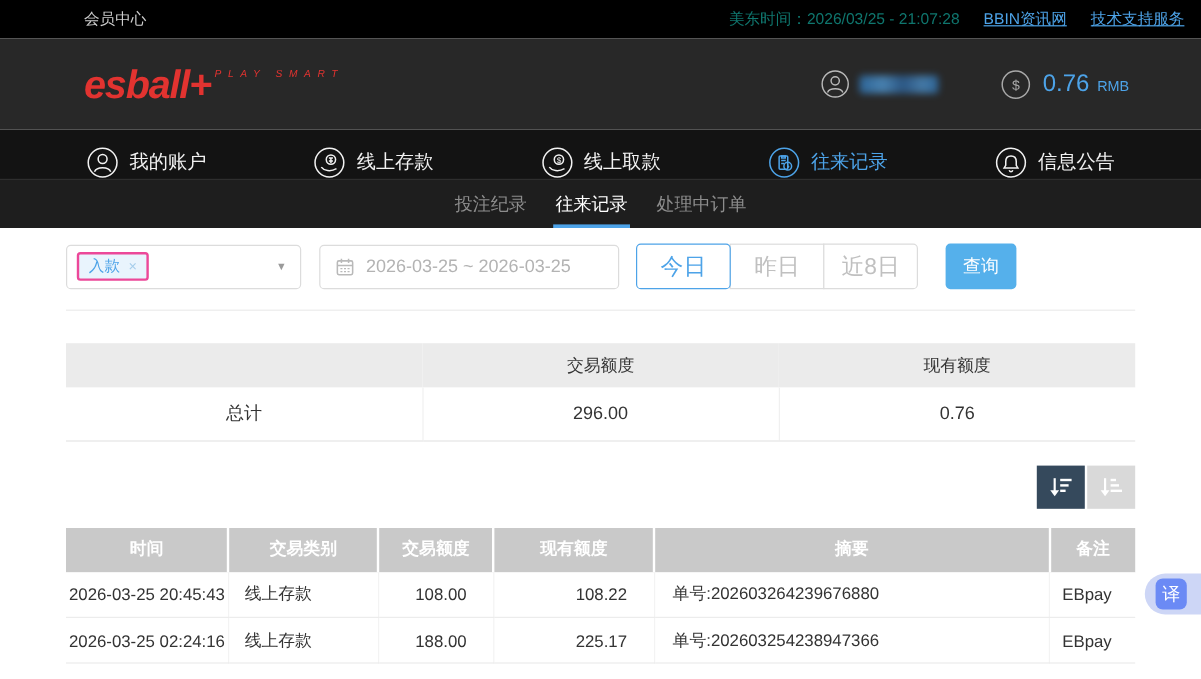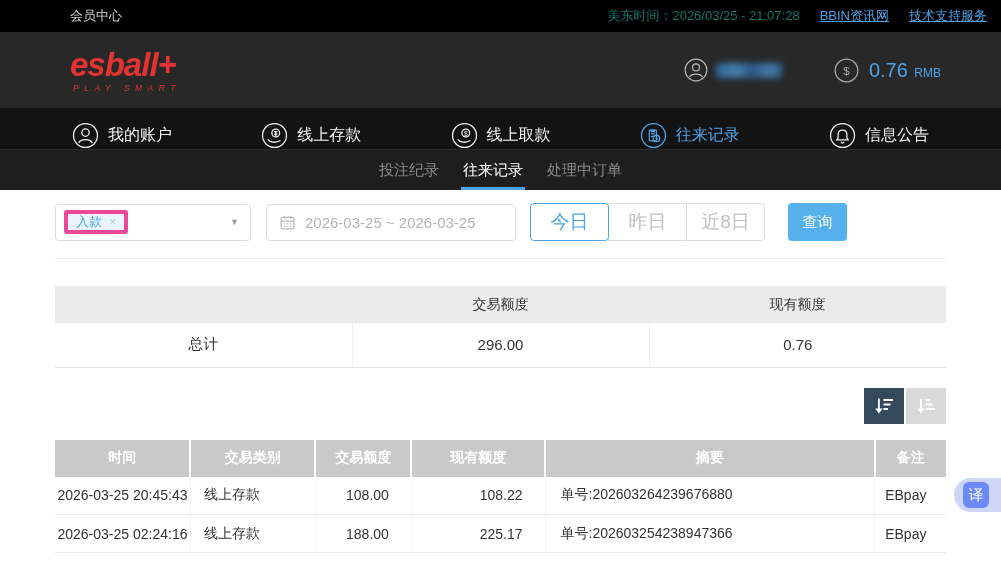--- a/index.html
+++ b/index.html
@@ -8,21 +8,21 @@
 
   
   .topbar { height:32px; background:#000; display:flex; align-items:center; padding:0 14px 0 70px; font-size:13px; }
   .topbar-member { color:#cfcfcf; }
   .topbar-right { margin-left:auto; display:flex; align-items:center; gap:20px; }
   .topbar-time { color:#0f766e; }
   .topbar-link { color:#4da3e8; text-decoration:underline; cursor:pointer; }
 
   
   .header { height:76px; background:#282828; display:flex; align-items:center; padding:0 60px 0 70px; }
-  .logo-block { display:flex; flex-direction:column; line-height:1; cursor:pointer; }
+  .logo-block { display:flex; flex-direction:row; line-height:1; cursor:pointer; }
   .logo-text { color:#e23330; font-size:33px; font-weight:bold; font-style:italic; letter-spacing:-1px; }
   .logo-tagline { color:#e23330; font-size:8.5px; font-style:italic; letter-spacing:5.5px; margin-top:3px; padding-left:3px; }
   .header-right { margin-left:auto; display:flex; align-items:center; gap:52px; }
   .user-chip { display:flex; align-items:center; gap:8px; cursor:pointer; }
   .avatar-circ { width:24px; height:24px; color:#b9b9b9; }
   .blurred-name { width:66px; height:15px; border-radius:3px;
     background:linear-gradient(90deg,#2e6ea8,#4e90c6 30%,#2c5e92 55%,#4a87bb 80%,#2e6ea8);
     filter:blur(3px); opacity:.85; }
   .wallet-chip { display:flex; align-items:center; gap:10px; cursor:pointer; }
   .wallet-icon { width:25px; height:25px; color:#a8a8a8; }
@@ -40,21 +40,21 @@
   .subnav { height:40px; background:#1e1e1e; display:flex; align-items:stretch; justify-content:center; gap:20px; }
   .tab { color:#8c8c8c; font-size:15px; display:flex; align-items:center; position:relative; cursor:pointer; padding:0 2px; }
   .tab.active { color:#fff; }
   .tab.active::after { content:""; position:absolute; left:0; right:0; bottom:0; height:3px; background:#4da3e8; }
 
   
   .content { padding:13px 55px 0 55px; background:#fff; }
 
   .filter-row { display:flex; align-items:center; }
   .select-box { width:196px; height:37px; border:1px solid #dcdcdc; border-radius:4px; display:flex; align-items:center; padding:0 11px 0 8px; cursor:pointer; background:#fff; }
-  .type-tag { background:#e9f4fd; border:4px solid #ec4899; color:#4da3e8; font-size:13px; height:24px; display:flex; align-items:center; gap:7px; padding:0 8px; border-radius:3px; }
+  .type-tag { background:#e9f4fd; border:2px solid #ec4899; color:#4da3e8; font-size:13px; height:24px; display:flex; align-items:center; gap:7px; padding:0 8px; border-radius:3px; }
   .tag-x { color:#a5cdeb; font-size:12px; cursor:pointer; }
   .select-caret { margin-left:auto; color:#9a9a9a; font-size:9px; }
   .date-box { width:250px; height:37px; border:1px solid #dcdcdc; border-radius:4px; display:flex; align-items:center; gap:9px; padding:0 12px; margin-left:15px; cursor:pointer; background:#fff; }
   .cal-icon { width:17px; height:17px; color:#b9b9b9; flex:none; }
   .date-text { color:#b3b3b3; font-size:15px; white-space:nowrap; }
   .quick-group { display:flex; margin-left:14px; }
   .quick-btn { width:79px; height:38px; border:1px solid #dcdcdc; background:#fff; color:#c0c0c0; font-size:19px; display:flex; align-items:center; justify-content:center; cursor:pointer; margin-left:-1px; }
   .quick-btn:first-child { border-radius:4px 0 0 4px; margin-left:0; }
   .quick-btn:last-child { border-radius:0 4px 4px 0; }
   .quick-btn.active { border:1px solid #4da3e8; color:#4da3e8; z-index:1; border-radius:4px; }

